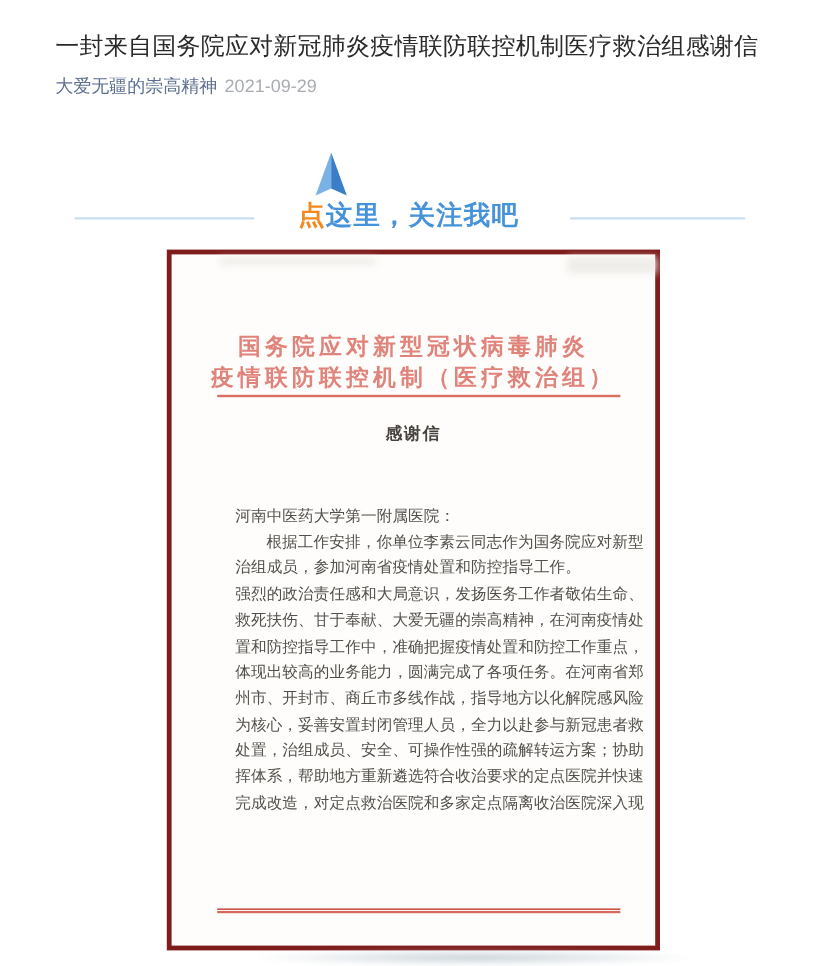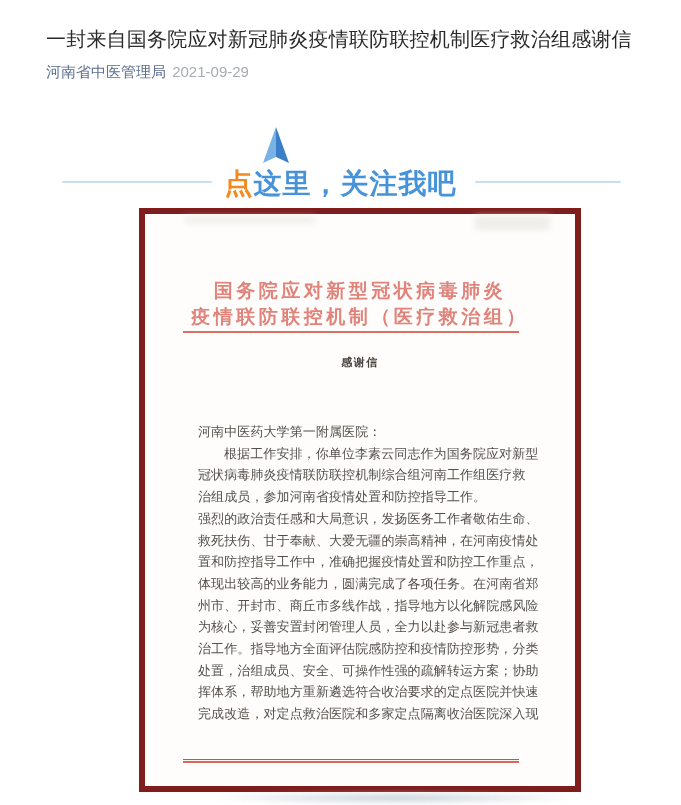--- a/index.html
+++ b/index.html
@@ -17,41 +17,41 @@
   .meta .source{color:#5d6e8e;cursor:pointer;}
   .meta .date{color:#a8acb2;margin-left:2px;}
   
   .banner{position:absolute;left:0;top:0;width:681px;height:0;}
   .banner-line{position:absolute;top:181px;height:2px;background:#c8dff2;border-radius:1px;}
   .banner-line.left{left:62px;width:150px;}
   .banner-line.right{left:475px;width:146px;}
   .plane{position:absolute;left:262px;top:127px;}
   .banner-text{
     position:absolute;left:50%;top:165px;transform:translateX(-50%);
-    font-size:28px;font-weight:bold;white-space:nowrap;letter-spacing:1px;
+    font-size:22px;font-weight:bold;white-space:nowrap;letter-spacing:1px;
     cursor:pointer;
   }
   .banner-text .hl{color:#f28a1d;}
   .banner-text .rest{color:#4693d9;}
   
   .paper{
-    position:absolute;left:139px;top:208px;width:442px;height:584px;
-    background:#fefdfb;border:6px solid #7f1d1d;box-sizing:border-box;
+    position:absolute;left:139px;top:208px;width:411px;height:584px;
+    background:#fefdfb;border:4px solid #7f1d1d;box-sizing:border-box;
     font-family:"Liberation Serif","DejaVu Serif",serif;
   }
   .smudge{position:absolute;background:#ebe9e5;filter:blur(3px);opacity:.8;}
   .smudge.a{left:40px;top:3px;width:130px;height:6px;}
   .smudge.b{left:330px;top:2px;width:75px;height:14px;}
   .lh{position:absolute;left:0;width:100%;text-align:center;
       font-weight:bold;color:#e0837a;font-size:19px;letter-spacing:3.5px;white-space:nowrap;}
   .lh1{top:64px;}
   .lh2{top:90px;}
   .red-rule{position:absolute;left:38px;top:117px;width:336px;height:2px;background:#d97062;}
   .ltitle{position:absolute;left:0;top:141px;width:100%;text-align:center;
-      font-size:11px;font-weight:bold;letter-spacing:1.5px;color:#46423e;}
+      font-size:14px;font-weight:bold;letter-spacing:1.5px;color:#46423e;}
   .lbody{position:absolute;left:53px;top:184px;width:340px;
       font-size:13px;line-height:21.7px;color:#53504b;letter-spacing:0.1px;margin-top:23px;}
   .bline{white-space:nowrap;}
   .bline.indent{padding-left:26px;}
   .red-double{
     position:absolute;left:38px;top:545px;width:336px;height:4px;
     background:linear-gradient(to bottom,#cc5347 0 35%,#fbf4f2 35% 60%,#d4695c 60% 100%);
   }
   .paper-shadow{
     position:absolute;left:205px;top:791px;width:380px;height:14px;
@@ -60,21 +60,21 @@
   }
 </style>
 </head>
 <body>
 
 <div id="canvas">
 
   <h1 class="article-title">一封来自国务院应对新冠肺炎疫情联防联控机制医疗救治组感谢信</h1>
 
   <div class="meta">
-    <span class="source">河南省中医管理局</span>
+    <span class="source">大爱无疆的崇高精神</span>
     <span class="date">2021-09-29</span>
   </div>
 
   <div class="banner">
     <div class="banner-line left"></div>
     <svg class="plane" width="28" height="37" viewBox="0 0 28 37">
       <polygon points="14,0 1,36 14,30" fill="#79b3e6"></polygon>
       <polygon points="14,0 27,36 14,30" fill="#3b7ec8"></polygon>
     </svg>
     <div class="banner-text">
@@ -86,29 +86,27 @@
   <div class="paper">
     <div class="smudge a"></div>
     <div class="smudge b"></div>
     <div class="lh lh1">国务院应对新型冠状病毒肺炎</div>
     <div class="lh lh2">疫情联防联控机制（医疗救治组）</div>
     <div class="red-rule"></div>
     <div class="ltitle">感谢信</div>
     <div class="lbody" id="letter-body">
         <div class="bline">河南中医药大学第一附属医院：</div>
         <div class="bline indent">根据工作安排，你单位李素云同志作为国务院应对新型</div>
-        <div class="bline">冠状病毒肺炎疫情联防联控机制综合组河南工作组医疗救</div>
         <div class="bline">治组成员，参加河南省疫情处置和防控指导工作。</div>
         <div class="bline">强烈的政治责任感和大局意识，发扬医务工作者敬佑生命、</div>
         <div class="bline">救死扶伤、甘于奉献、大爱无疆的崇高精神，在河南疫情处</div>
         <div class="bline">置和防控指导工作中，准确把握疫情处置和防控工作重点，</div>
         <div class="bline">体现出较高的业务能力，圆满完成了各项任务。在河南省郑</div>
         <div class="bline">州市、开封市、商丘市多线作战，指导地方以化解院感风险</div>
         <div class="bline">为核心，妥善安置封闭管理人员，全力以赴参与新冠患者救</div>
-        <div class="bline">治工作。指导地方全面评估院感防控和疫情防控形势，分类</div>
         <div class="bline">处置，治组成员、安全、可操作性强的疏解转运方案；协助</div>
         <div class="bline">挥体系，帮助地方重新遴选符合收治要求的定点医院并快速</div>
         <div class="bline">完成改造，对定点救治医院和多家定点隔离收治医院深入现</div>
       </div>
     <div class="red-double"></div>
   </div>
 
   <div class="paper-shadow"></div>
 
 </div>

